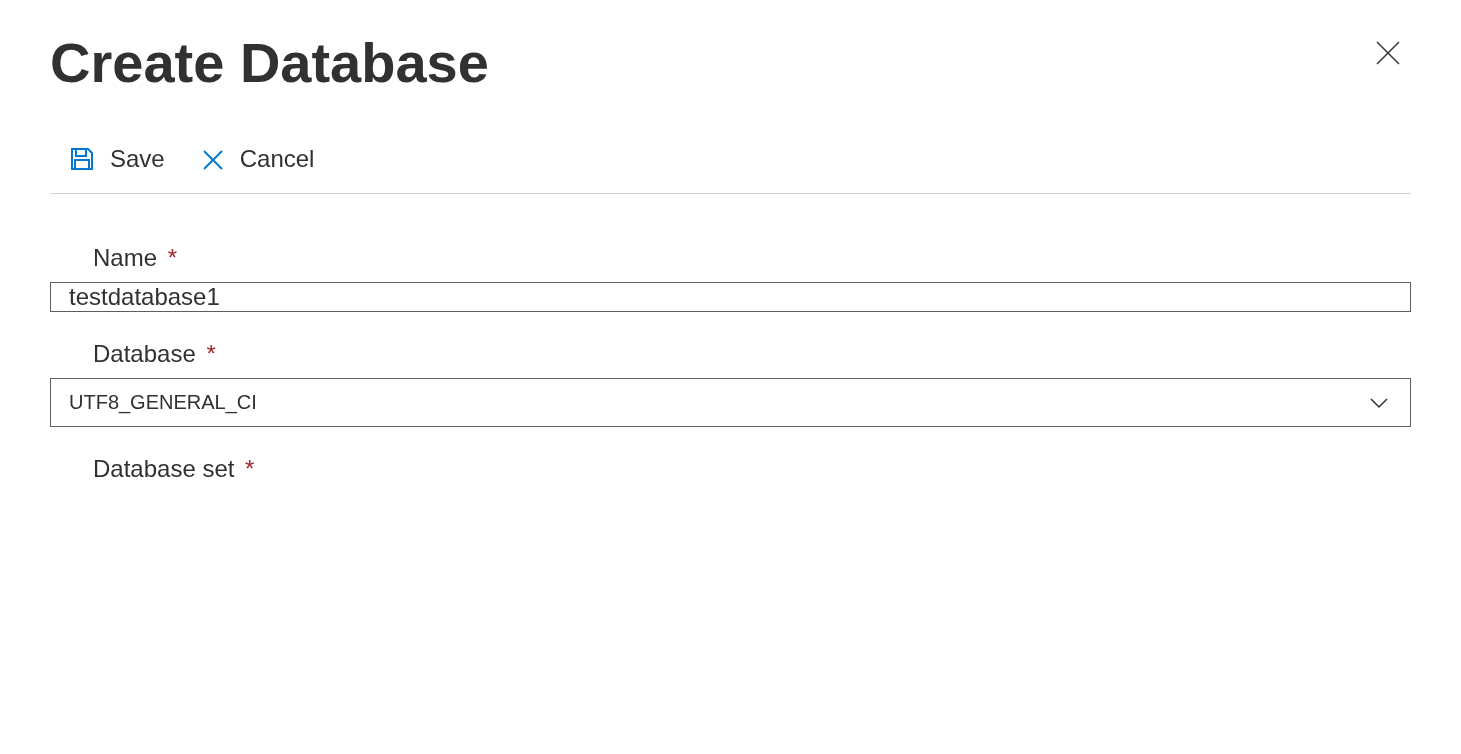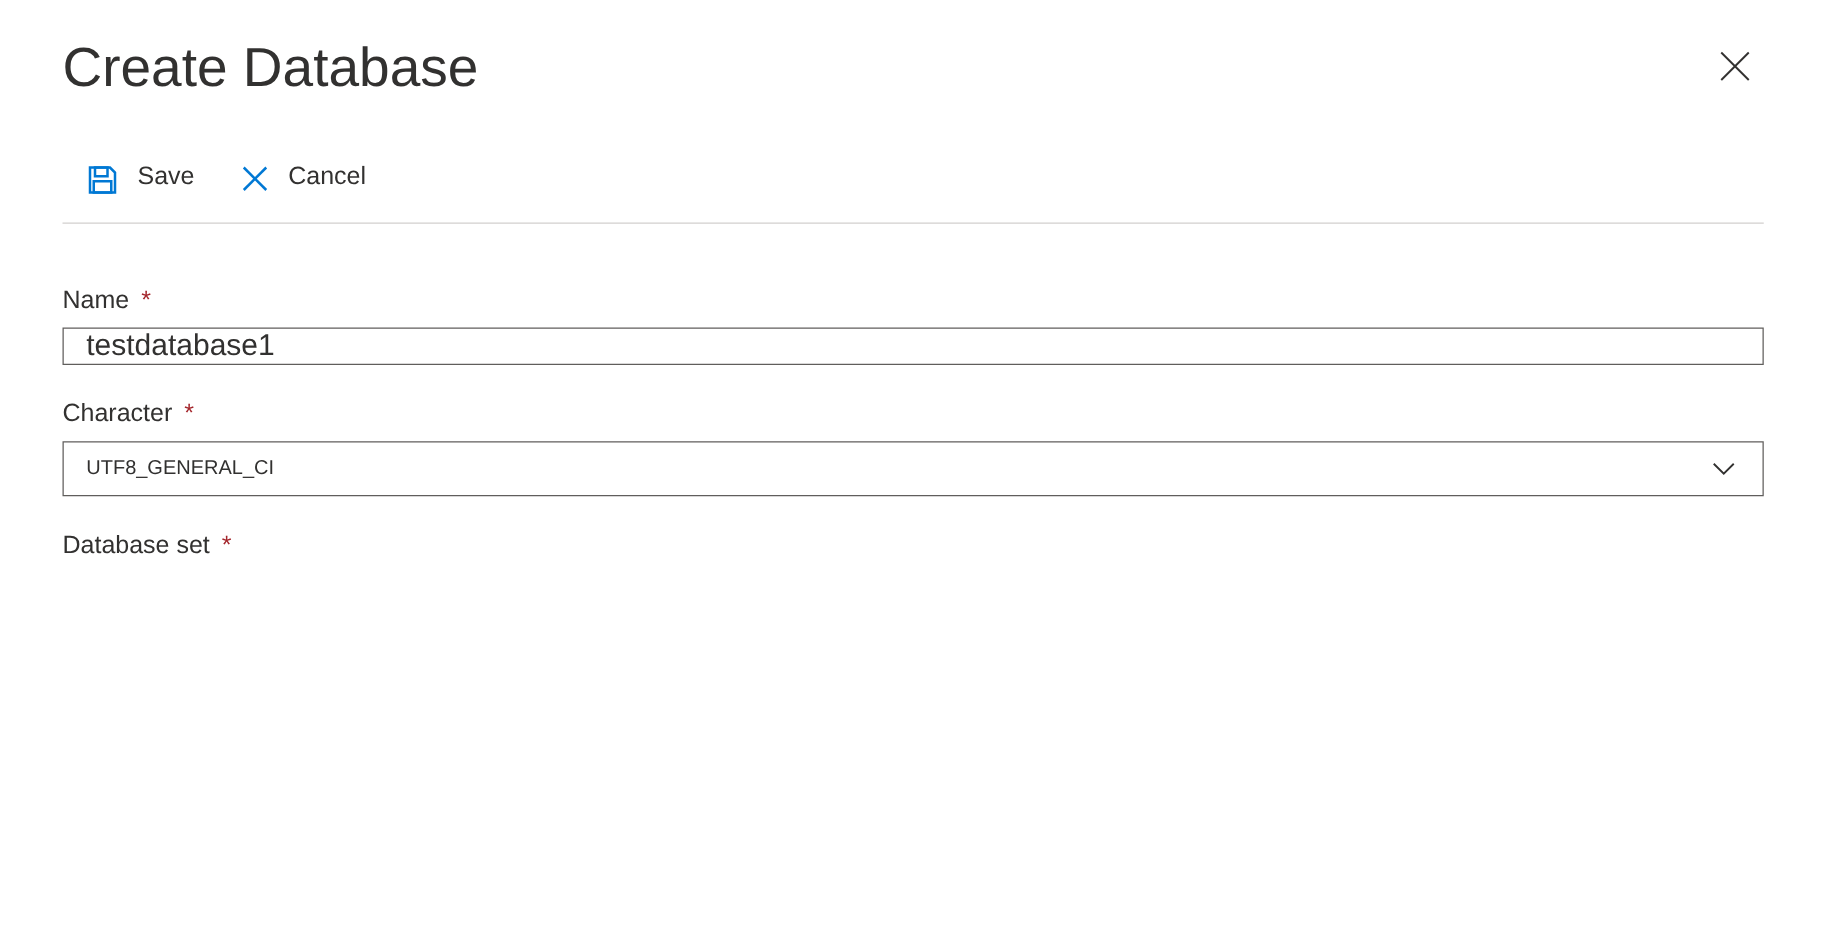--- a/index.html
+++ b/index.html
@@ -13,22 +13,22 @@
       color: #323130;
       padding: 30px 50px;
     }
     .header {
       display: flex;
       justify-content: space-between;
       align-items: flex-start;
       margin-bottom: 50px;
     }
     .title {
-      font-size: 44px;
-      font-weight: 400;
+      font-size: 56px;
+      font-weight: 700;
       color: #323130;
     }
     .close-btn {
       background: none;
       border: none;
       cursor: pointer;
       padding: 8px;
       display: flex;
       align-items: center;
       justify-content: center;
@@ -37,40 +37,41 @@
     .toolbar {
       display: flex;
       gap: 35px;
       padding-bottom: 20px;
       border-bottom: 1px solid #d2d0ce;
       margin-bottom: 50px;
       padding-left: 18px;
     }
     .toolbar-btn {
       display: flex;
-      align-items: flex-start;
+      align-items: flex-end;
       gap: 14px;
       background: none;
       border: none;
       cursor: pointer;
-      font-size: 20px;
+      font-size: 24px;
       color: #323130;
       font-family: inherit;
     }
     .toolbar-btn svg {
       color: #0078d4;
     }
     .form-group {
       margin-bottom: 28px;
     }
     .form-label {
-      font-size: 20px;
+      font-size: 24px;
       color: #323130;
       display: block;
       margin-bottom: 10px;
+      margin-left: 43px;
     }
     .required {
       color: #a4262c;
       margin-left: 4px;
     }
     .form-input {
       width: 100%;
       padding: 0 18px;
       font-size: 24px;
       border: 1px solid #605e5c;
@@ -79,21 +80,21 @@
       font-family: inherit;
       outline: none;
     }
     .form-select-wrapper {
       position: relative;
       width: 100%;
     }
     .form-select {
       width: 100%;
       padding: 12px 18px;
-      font-size: 16px;
+      font-size: 20px;
       border: 1px solid #605e5c;
       background: #ffffff;
       color: #323130;
       font-family: inherit;
       appearance: none;
       -webkit-appearance: none;
       -moz-appearance: none;
       outline: none;
       cursor: pointer;
     }
@@ -140,21 +141,21 @@
 <div class="form-group">
   <label class="form-label">
     <span>Name</span>
     <span class="required">*</span>
   </label>
   <input type="text" class="form-input" value="testdatabase1" style="">
 </div>
 
 <div class="form-group">
   <label class="form-label">
-    <span>Character</span>
+    <span>Database</span>
     <span class="required">*</span>
   </label>
   <div class="form-select-wrapper">
     <div class="form-select">UTF8_GENERAL_CI</div>
     <svg class="select-chevron" width="24" height="24" viewBox="0 0 24 24" fill="none" stroke="currentColor" stroke-width="1.5">
       <polyline points="4,8 12,16 20,8"></polyline>
     </svg>
   </div>
 </div>
 

